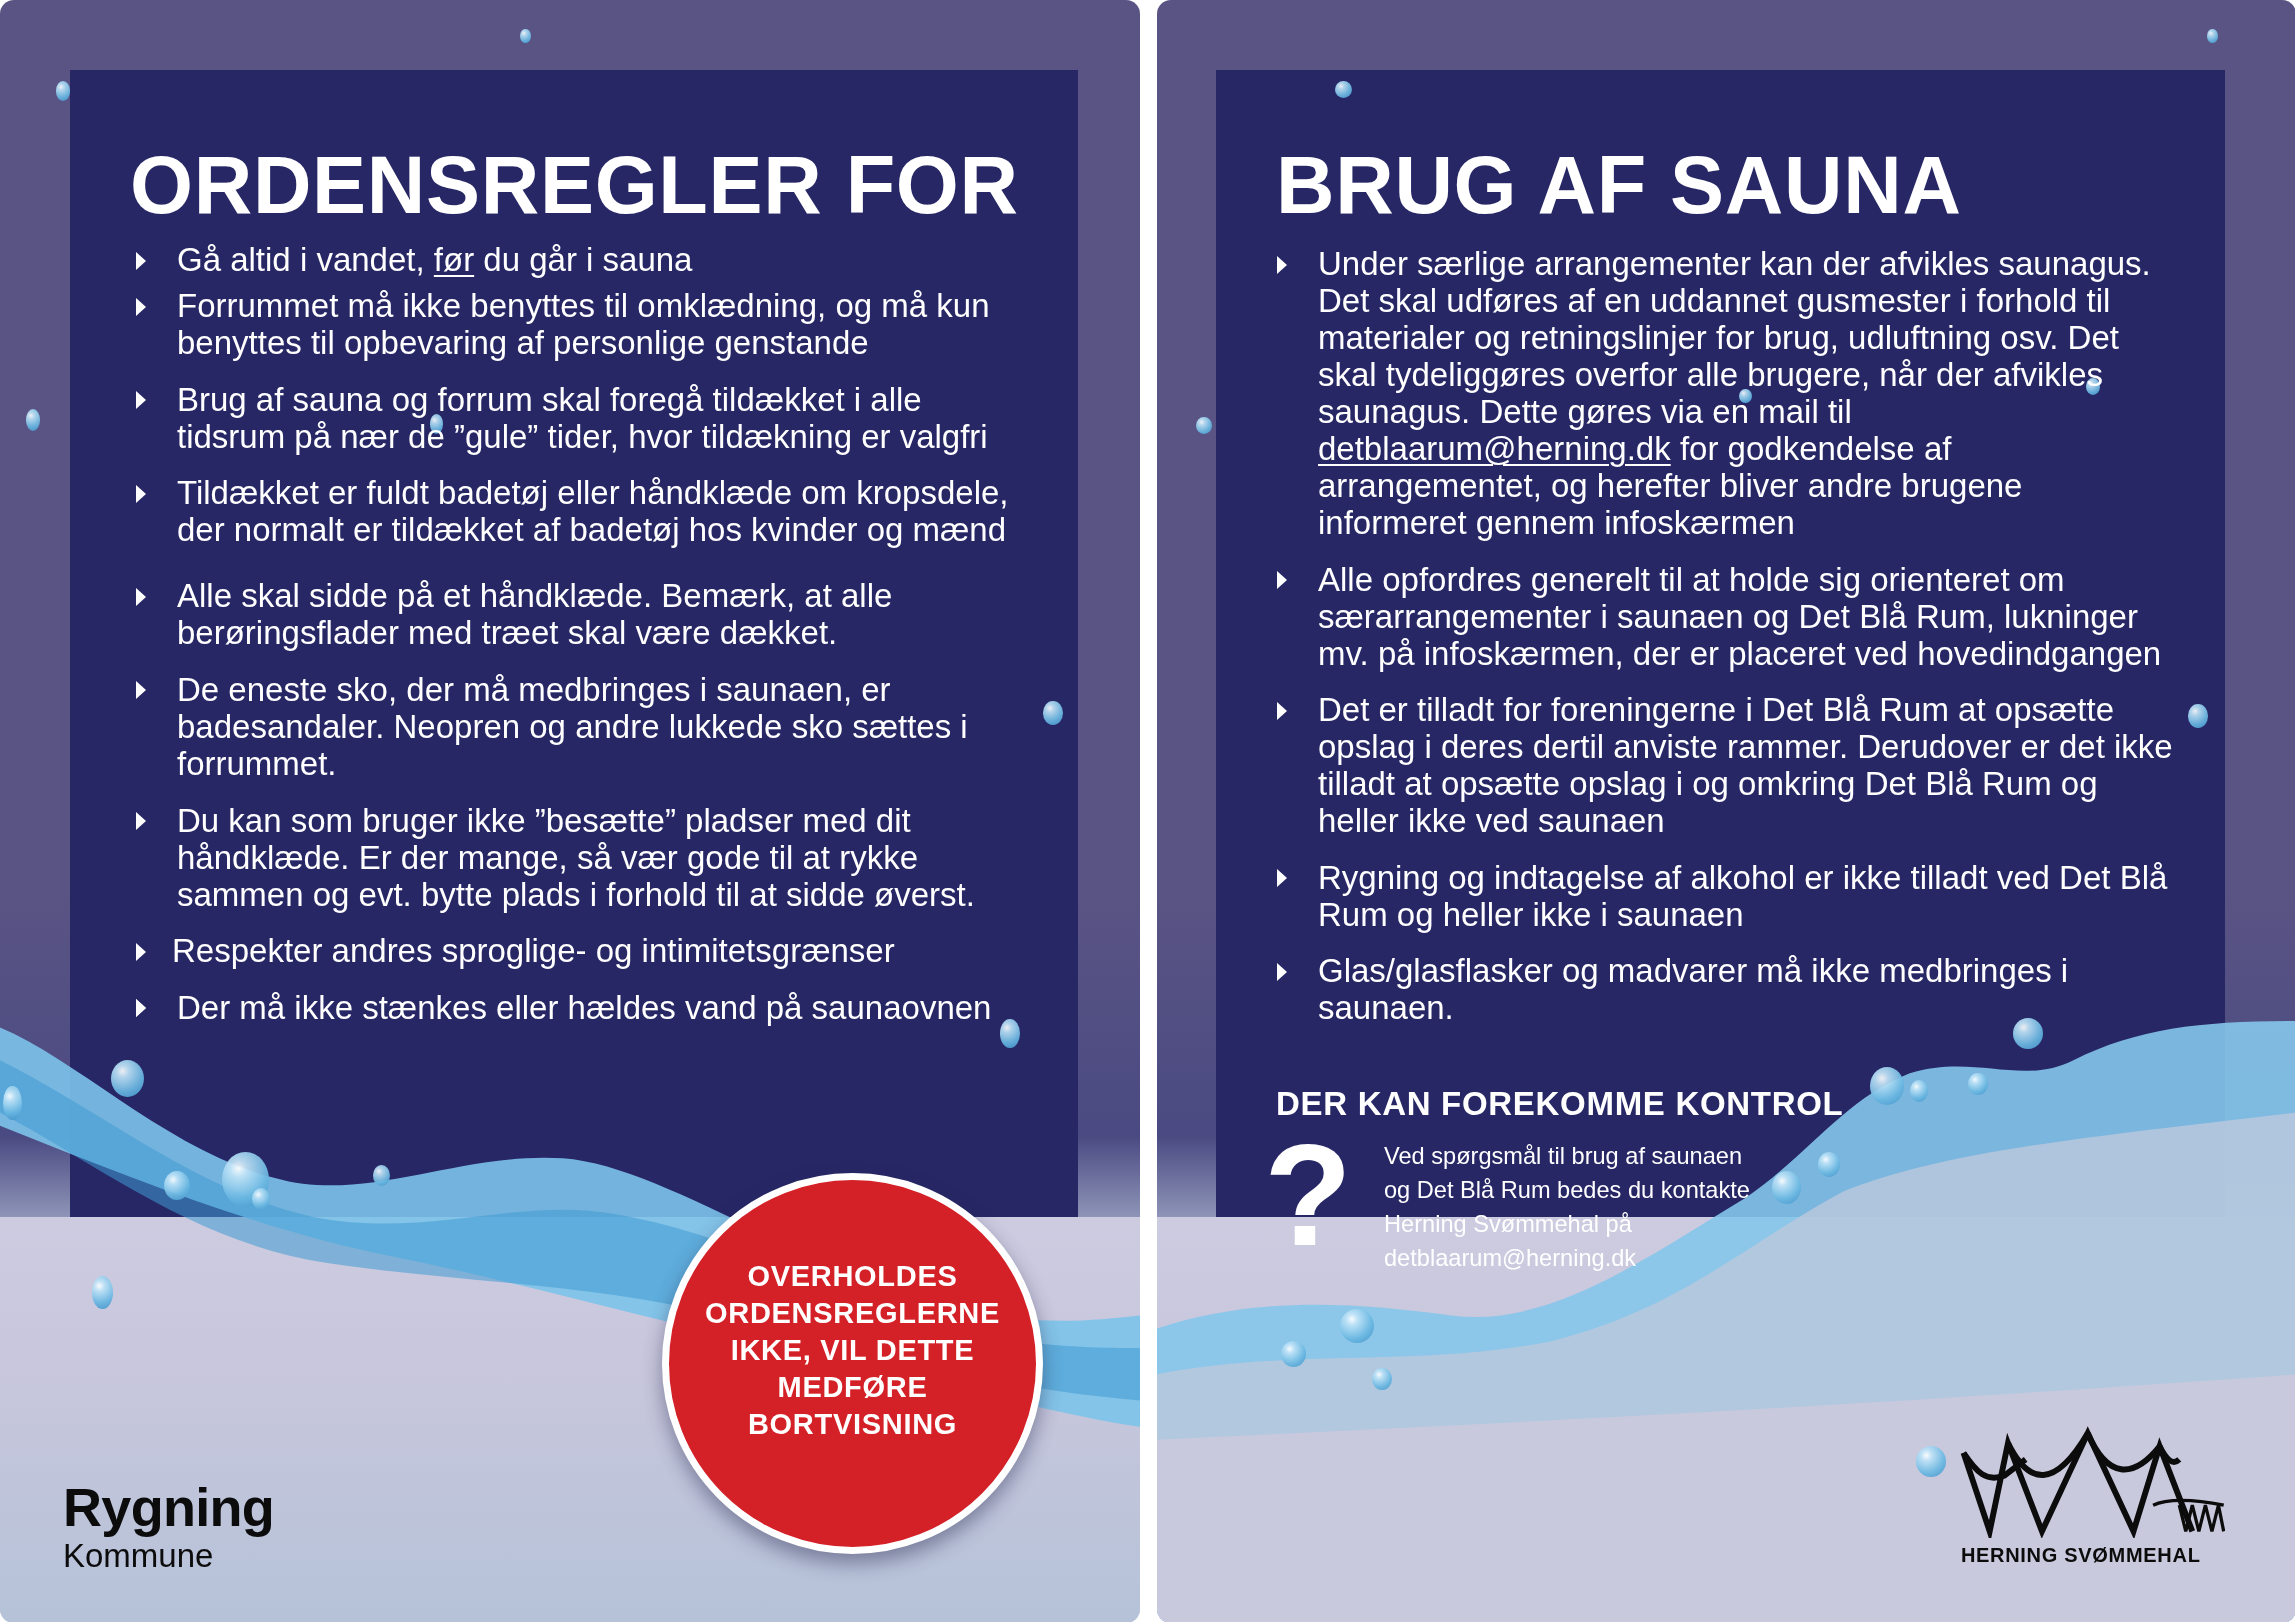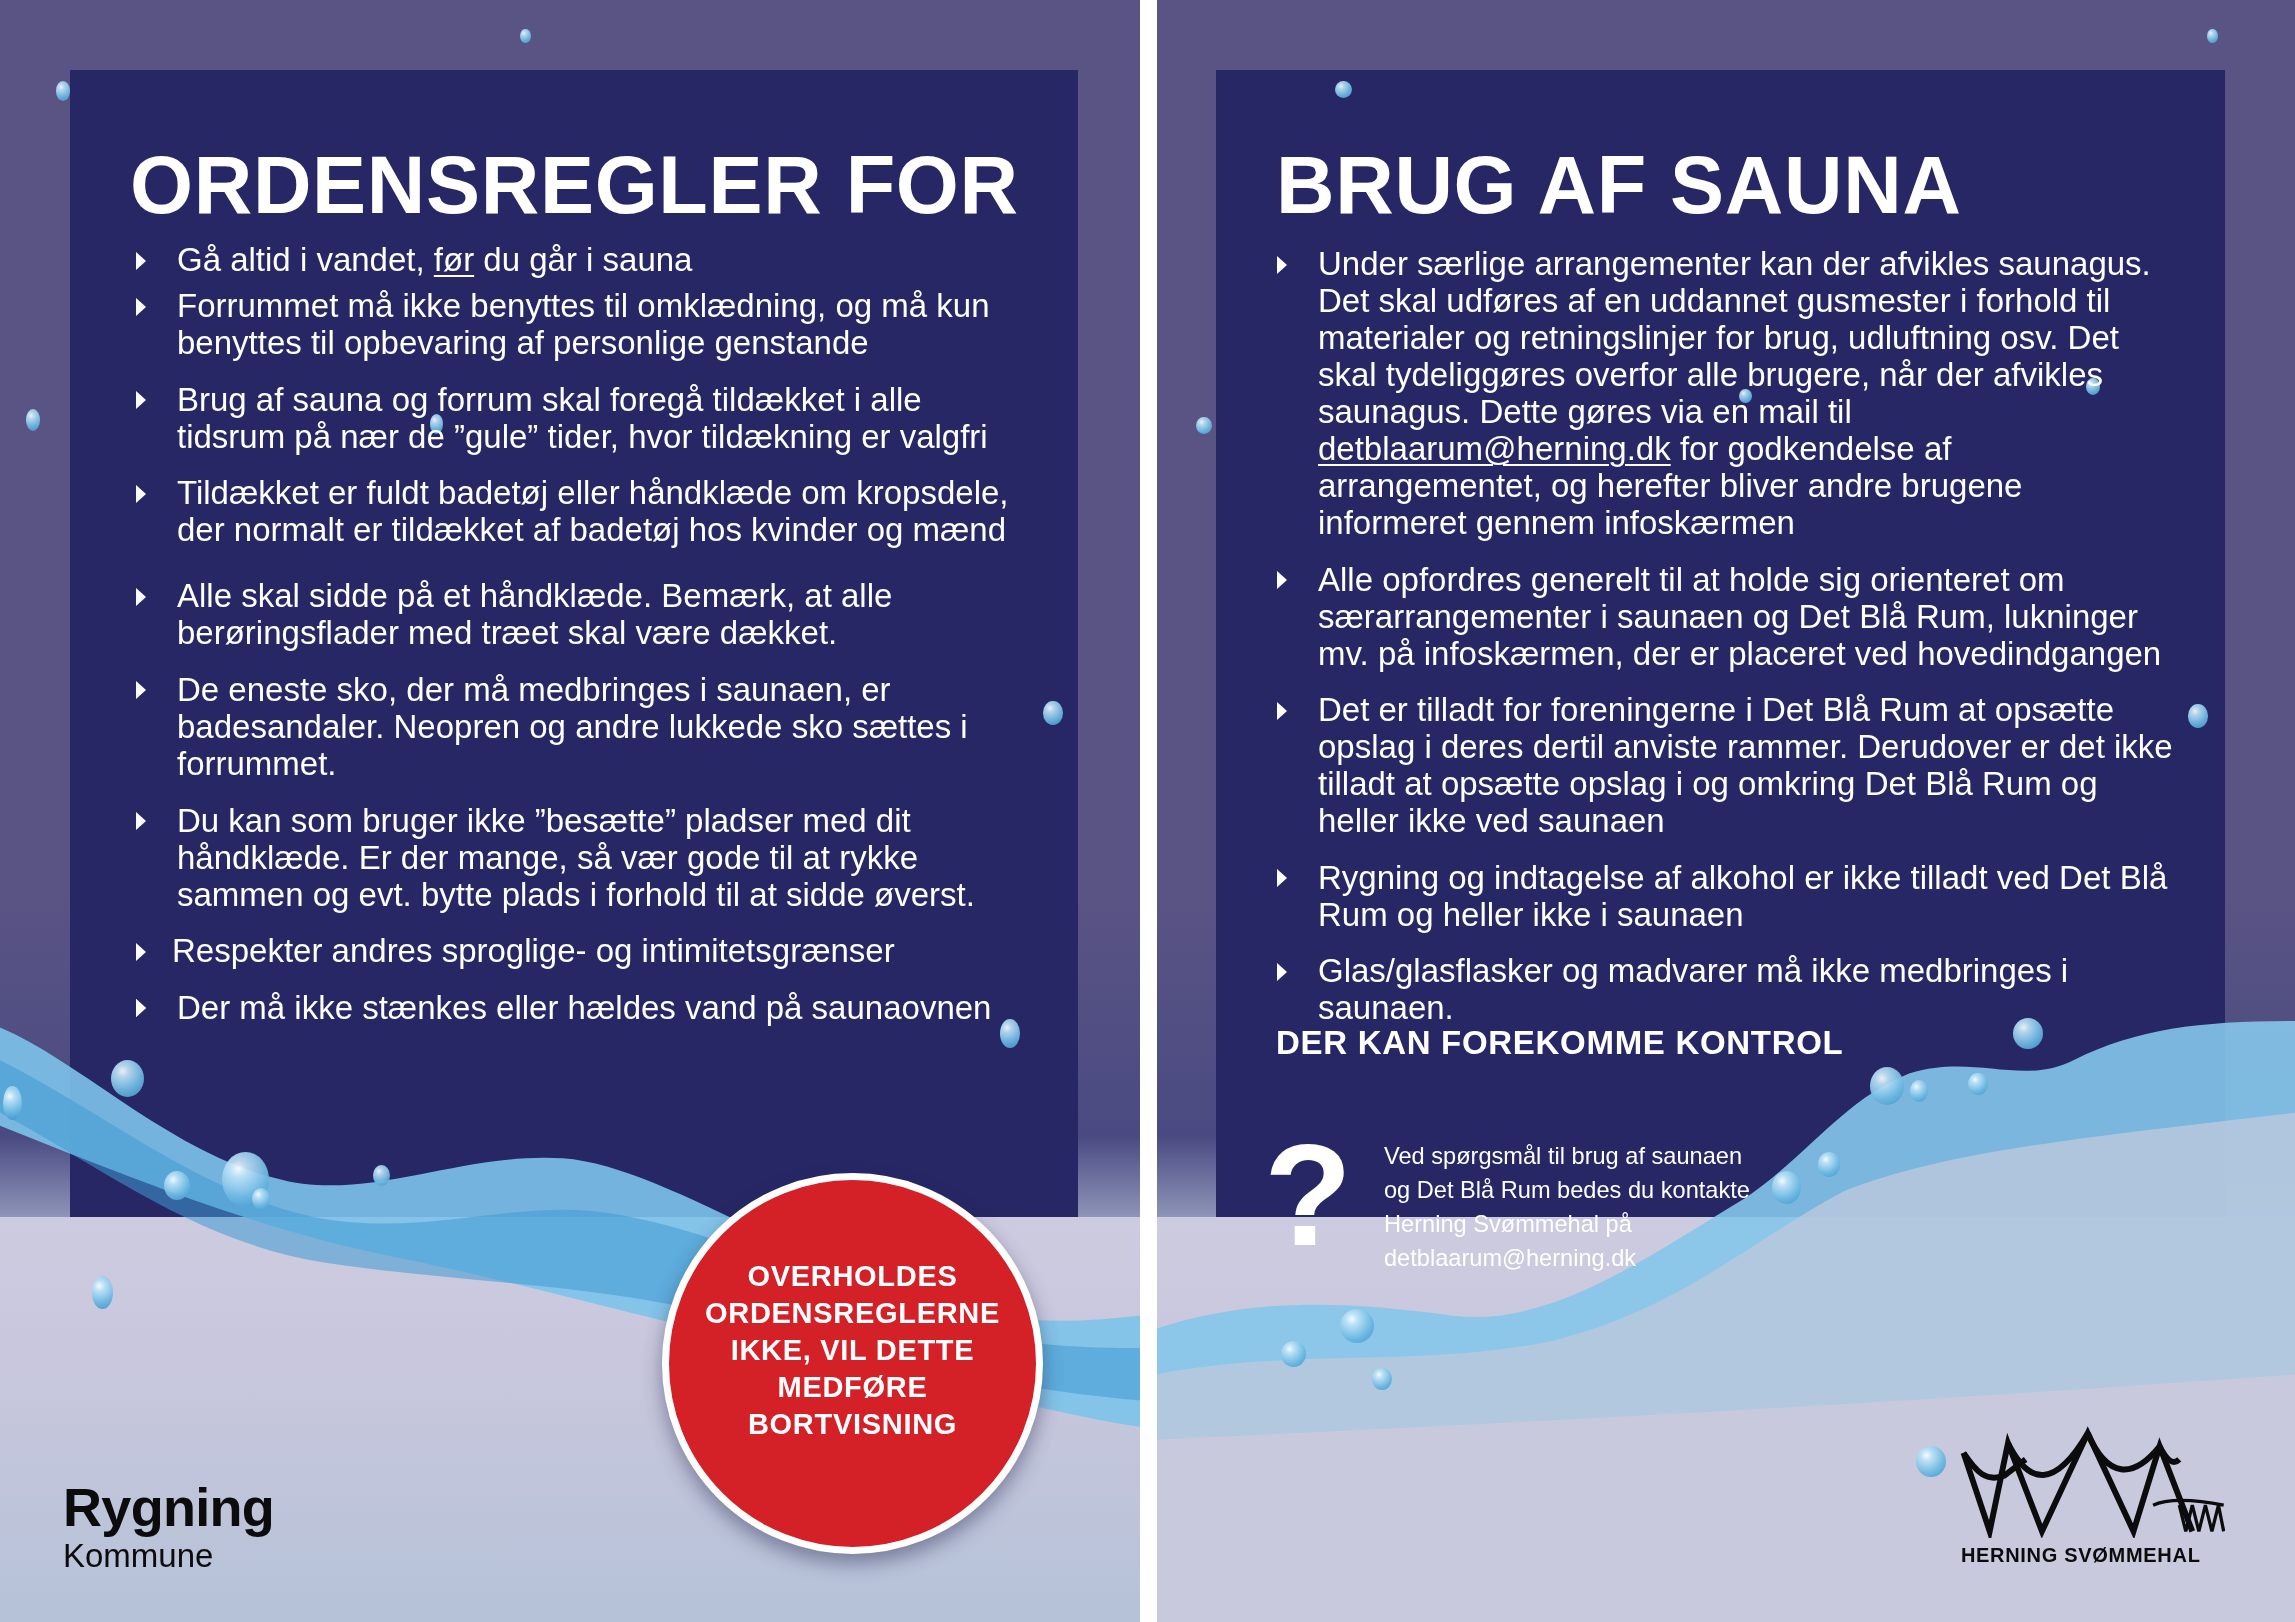--- a/index.html
+++ b/index.html
@@ -1,18 +1,18 @@
 <!DOCTYPE html>
 <html style="font-size:10.5px"><head>
 <meta charset="utf-8">
 <style>
   html, body { margin:0; padding:0; }
   body { width:2295px; height:1623px; position:relative; overflow:hidden; background:#ffffff; font-family:"Liberation Sans", sans-serif; }
   .page { position:absolute; top:0; height:1623px; overflow:hidden;
-          background:linear-gradient(to bottom, #5a5484 0%, #5a5484 55%, #4a4a82 70%, #b7c2d8 78%, #cfcde0 88%, #b9c4d8 100%); }
+          background:linear-gradient(to bottom, #5a5484 0%, #5a5484 55%, #4a4a82 70%, #b7c2d8 78%, #cfcde0 88%, #b9c4d8 100%);border-radius:14px; }
   .page.left { left:0; width:1140px; }
   .page.right { left:1157px; width:1139px; }
   .gutter { position:absolute; left:1140px; top:0; width:17px; height:1623px; background:#ffffff; }
   .panel { position:absolute; background:#272766; }
   .left .panel { left:70px; top:70px; width:1008px; height:1243px; }
   .right .panel { left:59px; top:70px; width:1009px; height:1243px; }
   .lower-fade { position:absolute; left:0; right:0; bottom:0; height:406px;
                 background:linear-gradient(to bottom, #cdcbe0 0%, #c6c6dc 45%, #b5c2d8 100%); }
   .wave { position:absolute; left:0; top:0; width:100%; height:100%; }
   .title { position:absolute; color:#ffffff; font-weight:bold; font-size:81px; letter-spacing:0.7px; line-height:1; white-space:nowrap; }
@@ -22,21 +22,21 @@
   .left .rules { left:136px; top:241px; width:903px; }
   .right .rules { left:120px; top:245px; width:903px; }
   .rules li { position:relative; padding-left:41px; }
   .rules li .arrow { position:absolute; left:0; top:10.5px; width:0; height:0; border-top:9.2px solid transparent; border-bottom:9.2px solid transparent; border-left:10.5px solid #ffffff; }
   .underline { text-decoration:underline; text-decoration-thickness:2px; text-underline-offset:3.9px; }
   .badge { position:absolute; left:662px; top:1173px; width:381px; height:381px; border-radius:50%; background:#d42027; border:7.9px solid #ffffff; box-shadow:0 9.2px 19.6px rgba(40,40,80,0.45); display:flex; align-items:center; justify-content:center; text-align:center; color:#fff; font-weight:bold; font-size:29px; line-height:37px; letter-spacing:0.7px; box-sizing:border-box; }
   .badge .lines { margin-top:-26px; }
   .logo-hk { position:absolute; left:63px; top:1480px; color:#0c0c0c; }
   .logo-hk .big { font-size:54px; font-weight:bold; line-height:1; letter-spacing:-0.7px; }
   .logo-hk .small { font-size:33px; line-height:1; margin-top:5.2px; }
-  .control-heading { position:absolute; left:1276px; top:1024px; color:#fff; font-weight:bold; font-size:33px; letter-spacing:0.7px; white-space:nowrap; }
+  .control-heading { position:absolute; left:1276px; top:1085px; color:#fff; font-weight:bold; font-size:33px; letter-spacing:0.7px; white-space:nowrap; }
   .qmark { position:absolute; left:1264px; top:1124px; color:#fff; font-weight:bold; font-size:144px; line-height:1; }
   .contact { position:absolute; left:1384px; top:1139px; color:#fff; font-size:23.6px; line-height:34px; font-weight:300; white-space:nowrap; }
   .logo-hs { position:absolute; left:1957px; top:1407px; width:275px; }
   .logo-hs .name { color:#0c0c0c; font-weight:bold; font-size:20px; letter-spacing:0.7px; white-space:nowrap; margin-top:3.9px; padding-left:3.9px; }
   .bubble { position:absolute; border-radius:50%; background:radial-gradient(circle at 35% 30%, #ffffff 0%, #bfe3f7 18%, #6bb8e2 60%, #3d8fc7 100%); opacity:0.92; }
 </style>
 </head>
 <body>
 
 <div class="page left">

